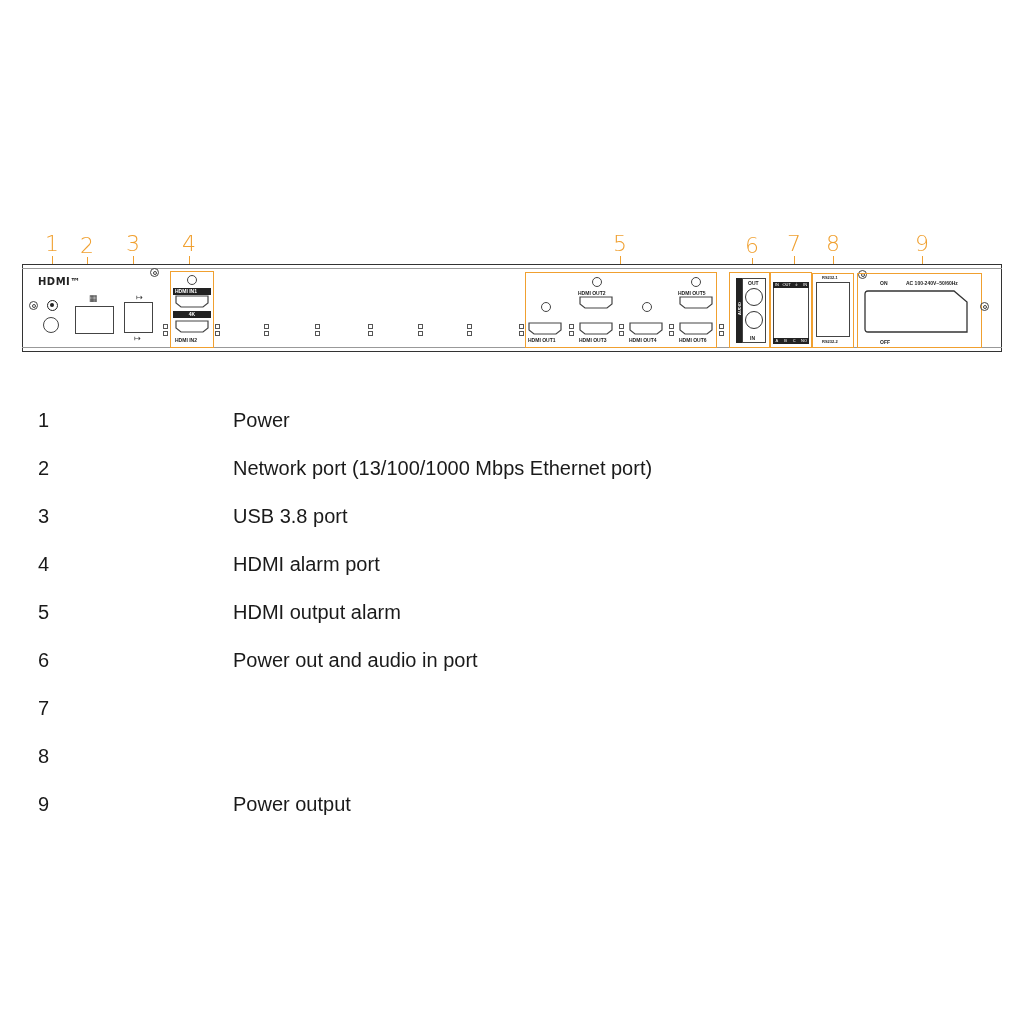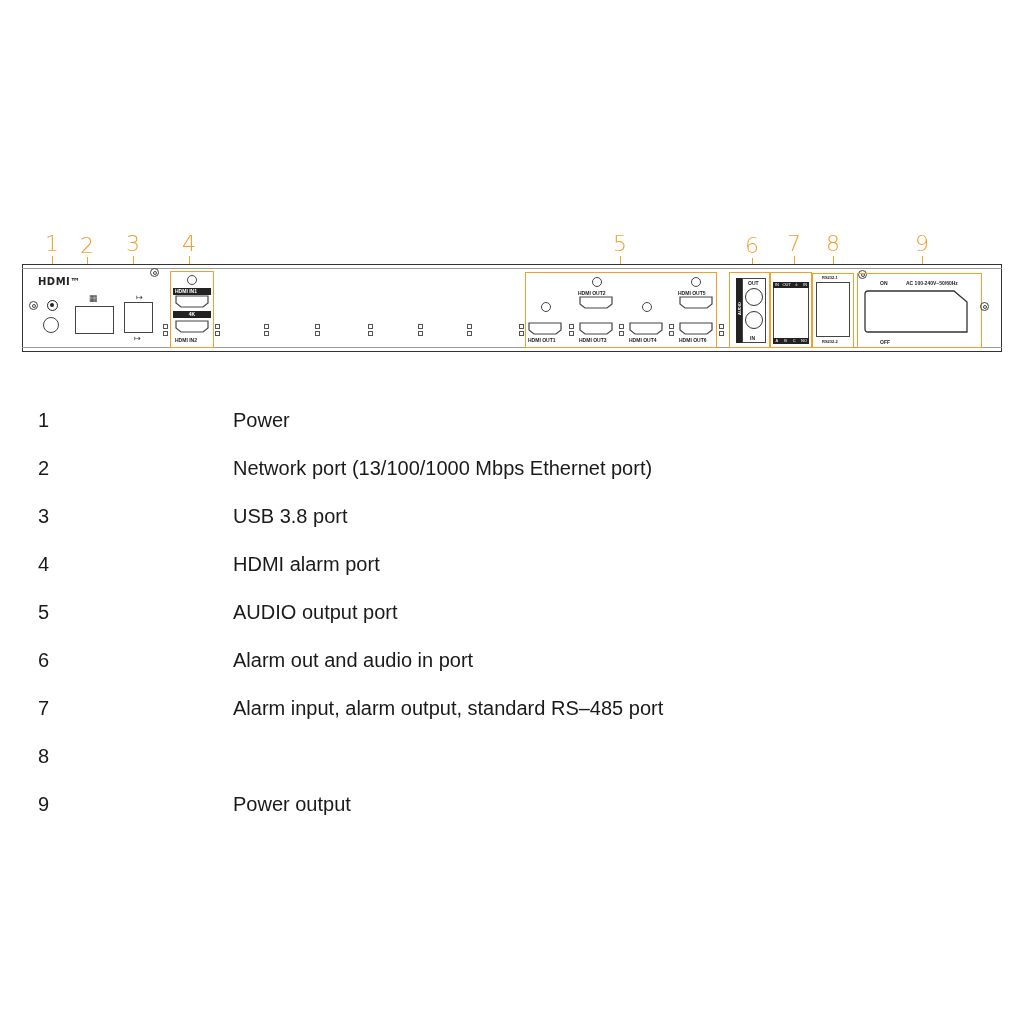--- a/index.html
+++ b/index.html
@@ -225,29 +225,28 @@
   <div class="legend-row" style="top:504px;">
     <span class="legend-num">3</span>
     <span class="legend-desc">USB 3.8 port</span>
   </div>
   <div class="legend-row" style="top:552px;">
     <span class="legend-num">4</span>
     <span class="legend-desc">HDMI alarm port</span>
   </div>
   <div class="legend-row" style="top:600px;">
     <span class="legend-num">5</span>
-    <span class="legend-desc">AUDIO output port</span>
+    <span class="legend-desc">HDMI output alarm</span>
   </div>
   <div class="legend-row" style="top:648px;">
     <span class="legend-num">6</span>
-    <span class="legend-desc">Alarm out and audio in port</span>
+    <span class="legend-desc">Power out and audio in port</span>
   </div>
   <div class="legend-row" style="top:696px;">
     <span class="legend-num">7</span>
-    <span class="legend-desc">Alarm input, alarm output, standard RS–485 port</span>
   </div>
   <div class="legend-row" style="top:744px;">
     <span class="legend-num">8</span>
   </div>
   <div class="legend-row" style="top:792px;">
     <span class="legend-num">9</span>
     <span class="legend-desc">Power output</span>
   </div>
 </div>
 

